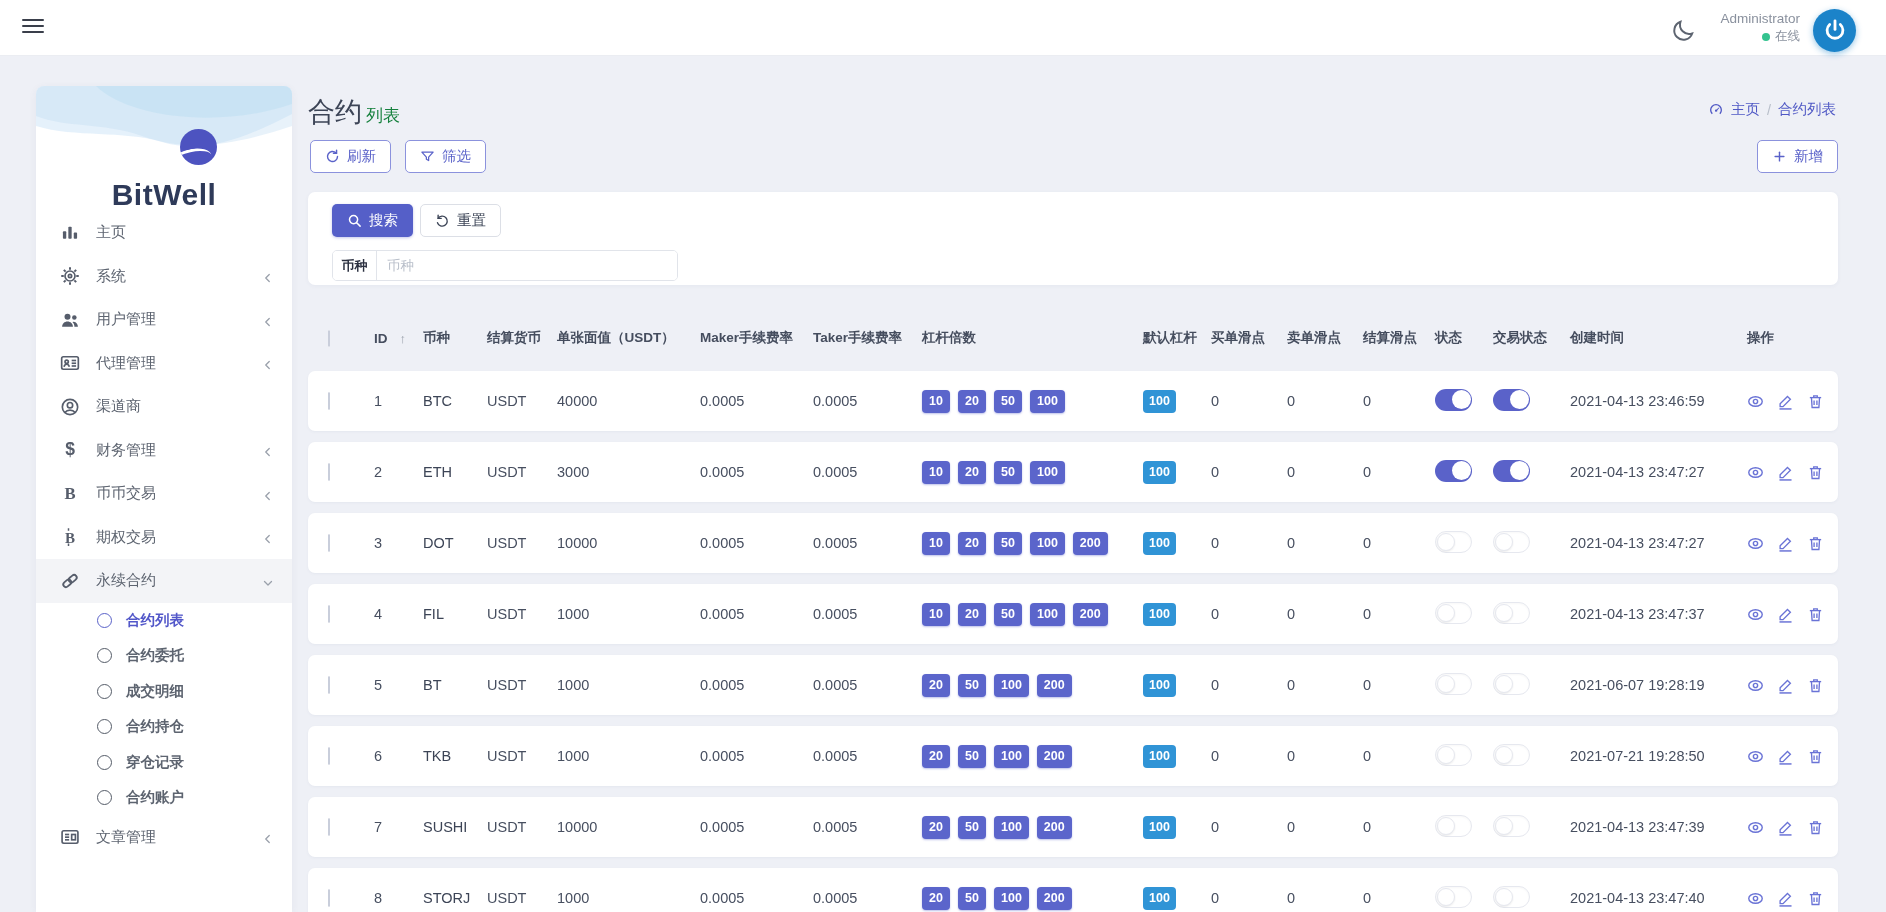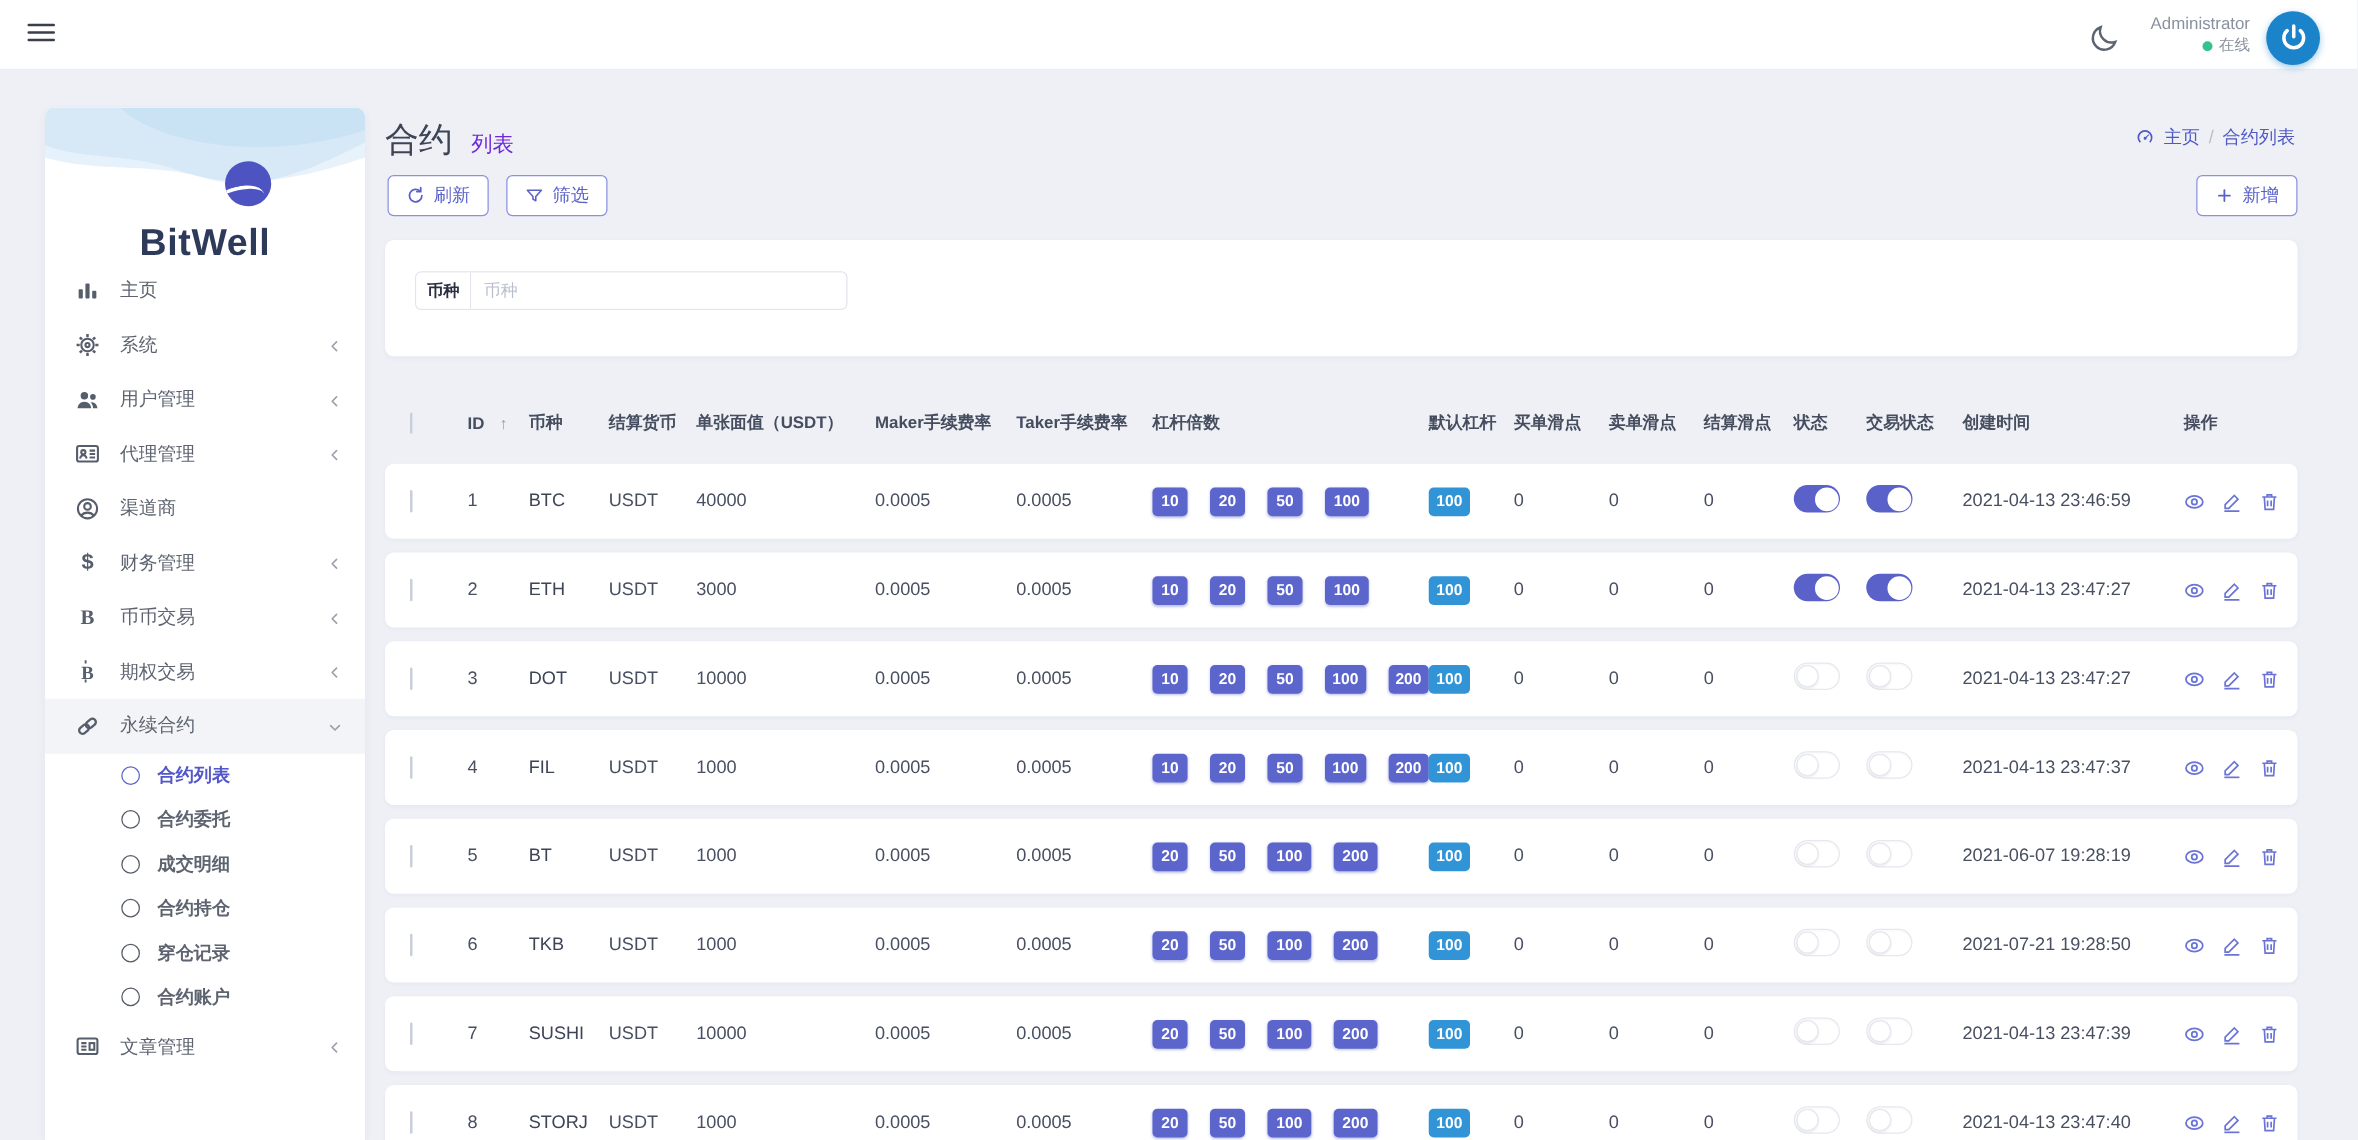--- a/index.html
+++ b/index.html
@@ -42,21 +42,21 @@
             color:#5d6470; font-size:14.5px; cursor:pointer;font-weight:bold; }
   .smitem .sm-bullet { width:15px; height:15px; border:1.6px solid #555c68; border-radius:50%;
                        margin-right:14px; flex:0 0 15px; }
   .smitem.active { color:#5257c9; font-weight:bold; }
   .smitem.active .sm-bullet { border-color:#5a62c9; }
 
   
   #main { position:absolute; left:308px; top:86px; width:1530px; }
   .title-row { position:absolute; left:0; top:8px; width:1530px; display:flex; align-items:baseline; }
   .page-title { font-size:27px; color:#3c4456; font-weight:500; }
-  .page-subtitle { font-size:17px; color:#6d28d9; margin-left:15px; }
+  .page-subtitle { font-size:17px; color:#15803d; margin-left:4px; }
   .breadcrumb { position:absolute; right:2px; top:14px; display:flex; align-items:center; gap:7px;
                 font-size:14.5px; color:#4f58c5; }
   .breadcrumb .bc-sep { color:#b9bfca; }
   .bc-icon { width:16px; height:16px; color:#4f58c5; }
   .bc-link { cursor:pointer; }
 
   .btn { display:inline-flex; align-items:center; justify-content:center; gap:7px; height:33px;
          border-radius:5px; font-size:14.5px; cursor:pointer; border:1px solid transparent; }
   .btn svg { width:15px; height:15px; }
   .btn-outline-indigo { background:#fff; border-color:#8b92dd; color:#5a62c9; padding:4px 14px; }
@@ -81,21 +81,21 @@
     grid-template-columns:46px 49px 64px 70px 143px 113px 109px 221px 68px 76px 76px 72px 58px 77px 177px 1fr; }
   .thead { position:absolute; left:0; top:237px; width:1530px; height:30px;
            font-size:13.5px; font-weight:bold; color:#454d5e; }
   .thead .th { display:flex; align-items:center; gap:12px; }
   .sort-arrow { color:#9aa0ab; font-weight:normal; font-size:13px; }
   #rows { position:absolute; left:0; top:285px; width:1530px; }
   .trow { width:1530px; height:60px; background:#fff; border-radius:7px; margin-bottom:11px;
           box-shadow:0 1px 3px rgba(60,70,110,.05); font-size:14.5px; color:#474f60; }
   .cell-coin { color:#3c4456; }
   .checkbox { width:17px; height:17px; border:1.5px solid #c9cedb; border-radius:3px; background:#fff; cursor:pointer; }
-  .levers { display:flex; gap:18px; }
+  .levers { display:flex; gap:8px; }
   .lever-badge { min-width:28px; padding:0 7px; height:23px; border-radius:4px; background:#5b65cb;
                  color:#fff; font-size:12.5px; font-weight:bold; display:inline-flex; align-items:center;
                  justify-content:center; box-shadow:0 1px 2px rgba(91,101,203,.4); }
   .default-badge { min-width:32px; padding:0 6px; height:23px; border-radius:4px; background:#3094d6;
                    color:#fff; font-size:12.5px; font-weight:bold; display:inline-flex; align-items:center;
                    justify-content:center; }
   .toggle { width:37px; height:22px; border-radius:11px; position:relative; cursor:pointer; display:inline-block; }
   .toggle.on { background:#5a62c9; }
   .toggle.on .knob { position:absolute; right:1.5px; top:1.5px; width:19px; height:19px;
                      border-radius:50%; background:#fff; }
@@ -326,20 +326,36 @@
       <button class="btn btn-outline-indigo">
         <svg viewBox="0 0 24 24" fill="none" stroke="currentColor" stroke-width="2.3" stroke-linecap="round">
           <line x1="12" y1="5" x2="12" y2="19"></line>
             <line x1="5" y1="12" x2="19" y2="12"></line>
           </svg>
         <span>新增</span>
       </button>
     </div>
 
     <div class="search-card">
+      <div class="search-btns">
+        <button class="btn btn-indigo">
+          <svg viewBox="0 0 24 24" fill="none" stroke="currentColor" stroke-width="2.4" stroke-linecap="round">
+            <circle cx="10.5" cy="10.5" r="6.5"></circle>
+              <line x1="15.5" y1="15.5" x2="21" y2="21"></line>
+            </svg>
+          <span>搜索</span>
+        </button>
+        <button class="btn btn-plain">
+          <svg viewBox="0 0 24 24" fill="none" stroke="currentColor" stroke-width="2.2" stroke-linecap="round">
+            <path d="M5 8.5a8 8 0 1 1-1 7"></path>
+              <path d="M5 3.5v5h5"></path>
+            </svg>
+          <span>重置</span>
+        </button>
+      </div>
       <div class="filter-group">
         <span class="filter-label">币种</span>
         <input class="filter-input" placeholder="币种" style="">
       </div>
     </div>
 
     <div class="thead grid-cols" id="thead">
       <div><span class="checkbox"></span></div>
     <div class="th">
           <span>ID</span>

